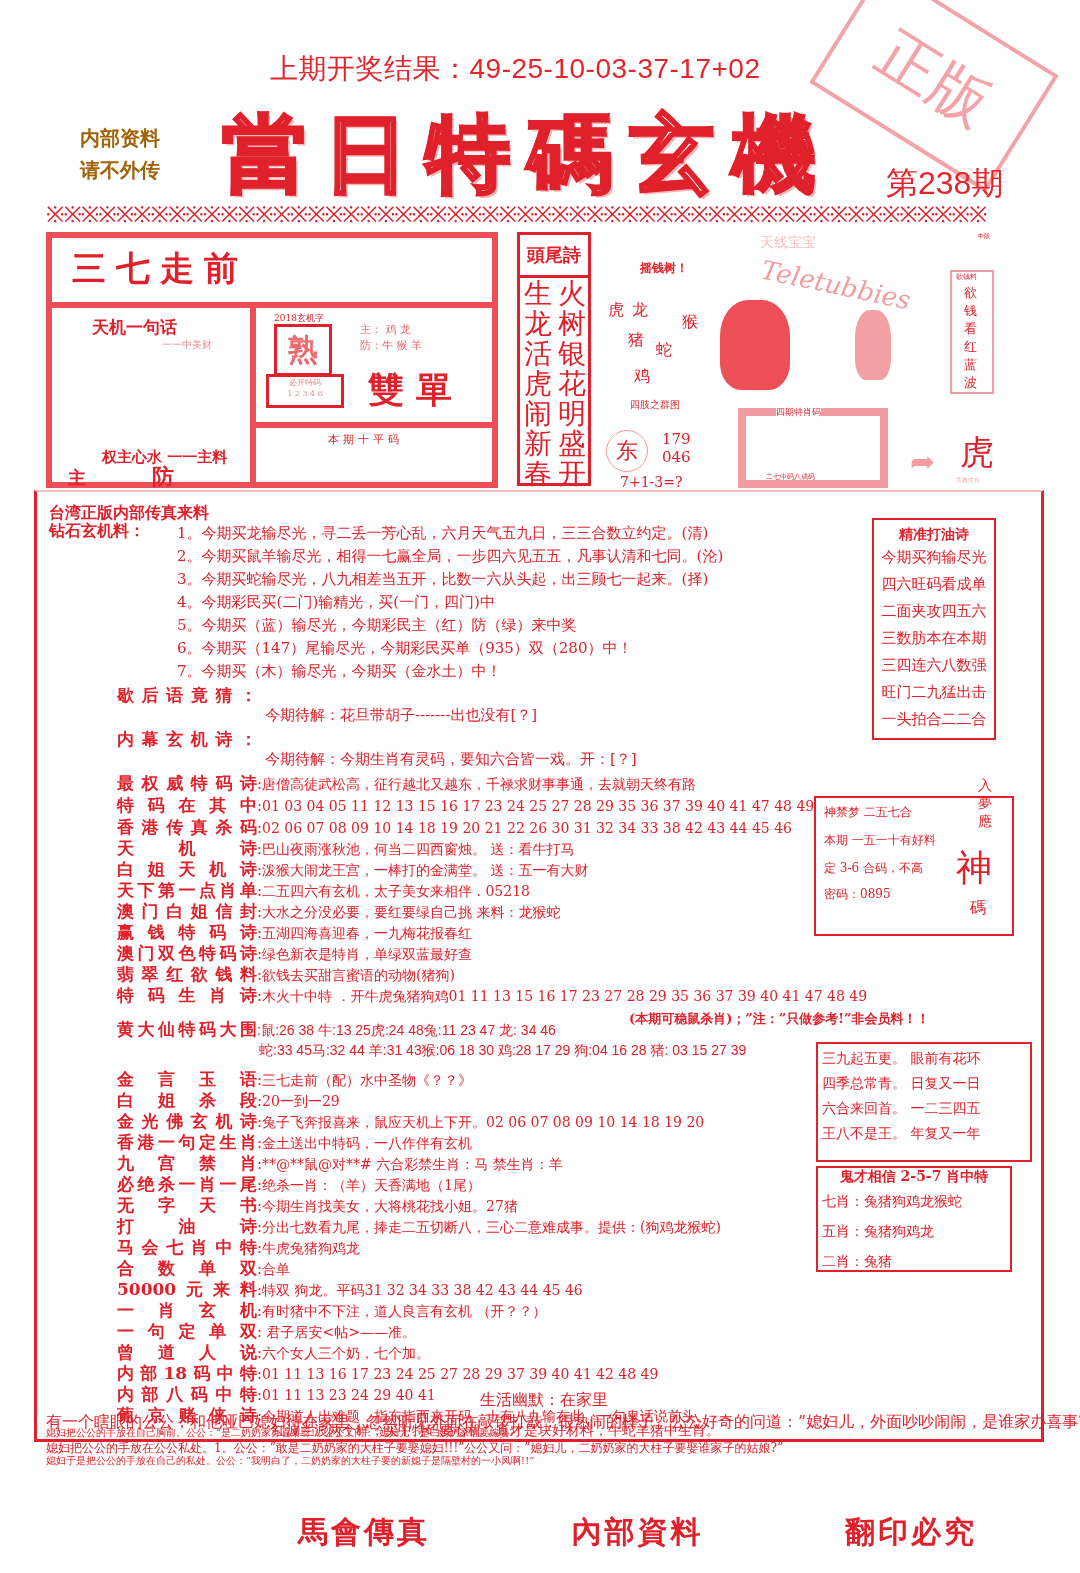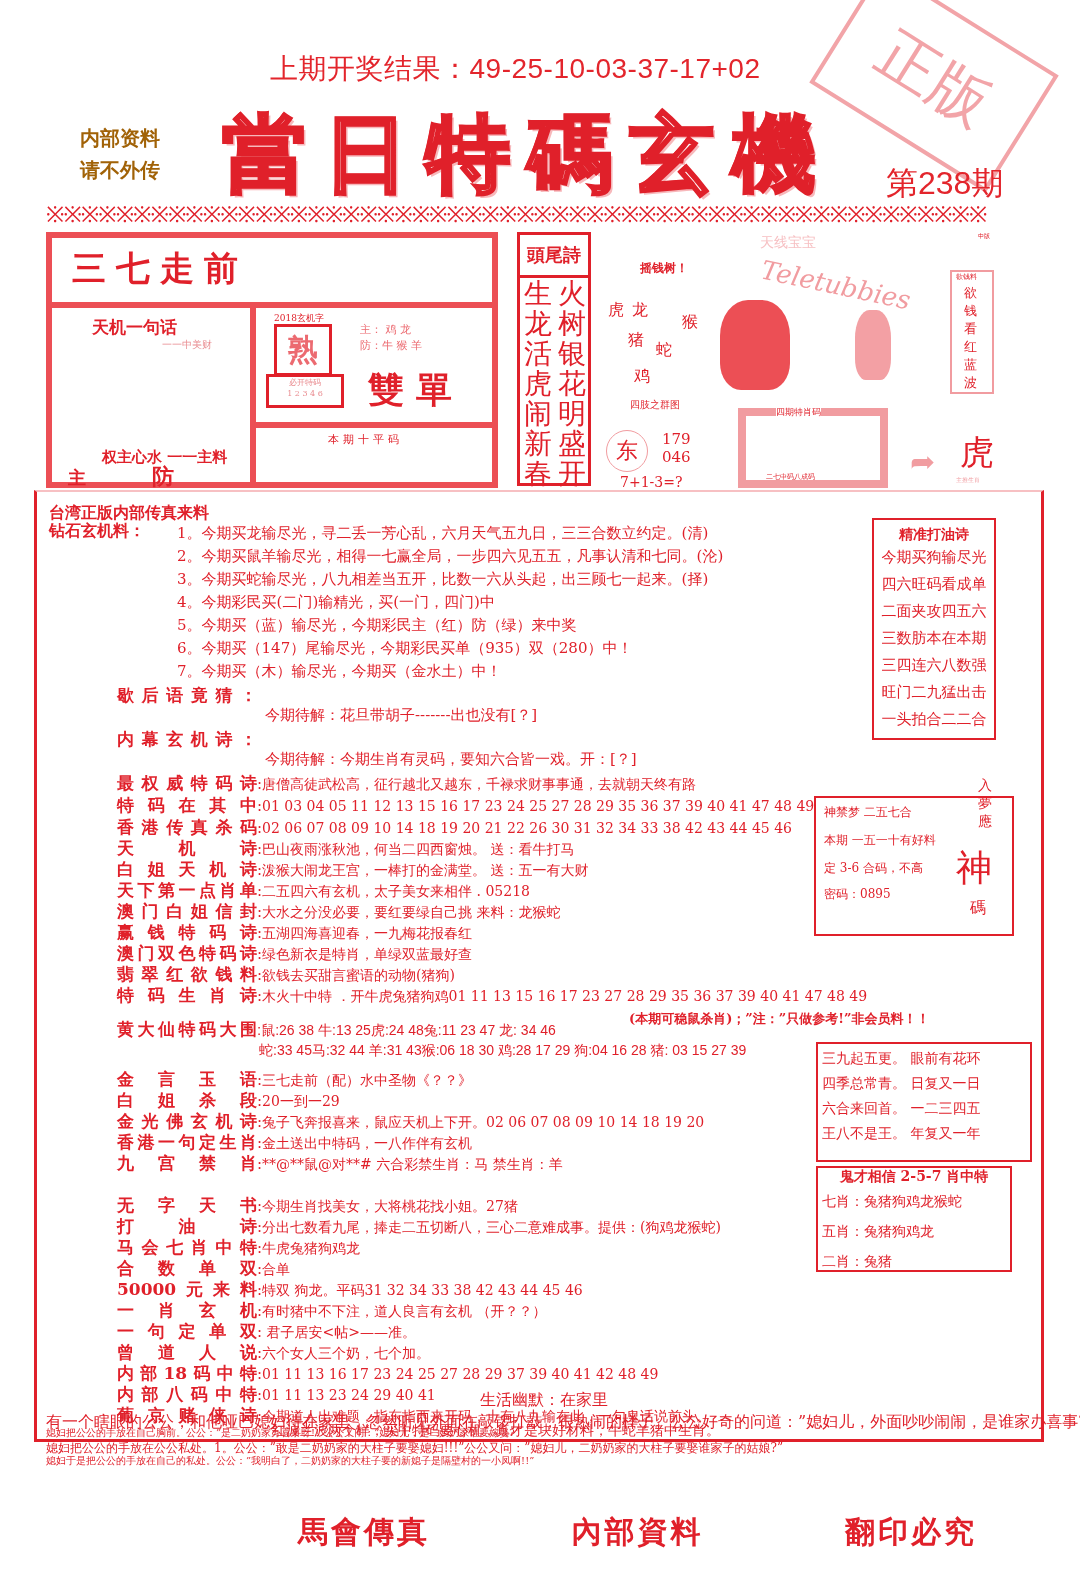--- a/index.html
+++ b/index.html
@@ -202,20 +202,21 @@
 
   <div class="row sans" style="top:526px"><span class="lbl serif">黄大仙特码大围</span>:<span class="val">鼠:26 38  牛:13 25虎:24 48兔:11 23 47 龙: 34 46</span></div>
   <div class="indent" style="left:592px;top:518px;font-size:13px;font-weight:bold">(本期可稳鼠杀肖)；”注：”只做参考!”非会员料！！</div>
   <div class="indent sans" style="left:222px;top:550px;font-size:14px">蛇:33 45马:32 44 羊:31 43猴:06 18 30 鸡:28 17 29 狗:04 16 28  猪: 03 15 27 39</div>
 
   <div class="row" style="top:576px"><span class="lbl">金言玉语</span>:<span class="val">三七走前（配）水中圣物《？？》</span></div>
   <div class="row" style="top:597px"><span class="lbl">白姐杀段</span>:<span class="val">20一到一29</span></div>
   <div class="row" style="top:618px"><span class="lbl">金光佛玄机诗</span>:<span class="val">兔子飞奔报喜来，鼠应天机上下开。02 06 07 08 09 10 14 18 19 20</span></div>
   <div class="row" style="top:639px"><span class="lbl">香港一句定生肖</span>:<span class="val">金土送出中特码，一八作伴有玄机</span></div>
   <div class="row" style="top:660px"><span class="lbl">九宫禁肖</span>:<span class="val">**@**鼠@对**#  六合彩禁生肖：马 禁生肖：羊</span></div>
+  <div class="row" style="top:681px"><span class="lbl">必绝杀一肖一尾</span>:<span class="val">绝杀一肖：（羊）天香满地（1尾）</span></div>
   <div class="row" style="top:702px"><span class="lbl">无字天书</span>:<span class="val">今期生肖找美女，大将桃花找小姐。27猪</span></div>
   <div class="row" style="top:723px"><span class="lbl">打油诗</span>:<span class="val">分出七数看九尾，捧走二五切断八，三心二意难成事。提供：(狗鸡龙猴蛇)</span></div>
   <div class="row" style="top:744px"><span class="lbl">马会七肖中特</span>:<span class="val">牛虎兔猪狗鸡龙</span></div>
   <div class="row" style="top:765px"><span class="lbl">合数单双</span>:<span class="val">合单</span></div>
   <div class="row" style="top:786px"><span class="lbl">50000元来料</span>:<span class="val">特双 狗龙。平码31 32 34 33 38 42 43 44 45 46</span></div>
   <div class="row" style="top:828px"><span class="lbl">一句定单双</span>:<span class="val">          君子居安&lt;帖&gt;——准。</span></div>
   <div class="row" style="top:807px"><span class="lbl">一肖玄机</span>:<span class="val">有时猪中不下注，道人良言有玄机   （开？？）</span></div>
   <div class="row" style="top:849px"><span class="lbl">曾道人说</span>:<span class="val">六个女人三个奶，七个加。</span></div>
   <div class="row" style="top:870px"><span class="lbl">内部18码中特</span>:<span class="val">01 11 13 16 17 23 24 25 27 28 29 37 39 40 41 42 48 49</span></div>
   <div class="row" style="top:891px"><span class="lbl">内部八码中特</span>:<span class="val">01 11 13 23 24 29 40 41</span></div>

